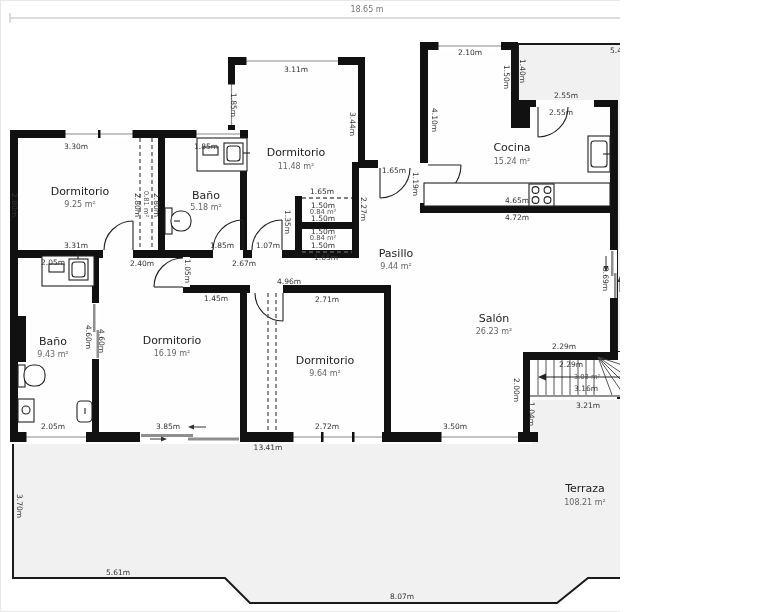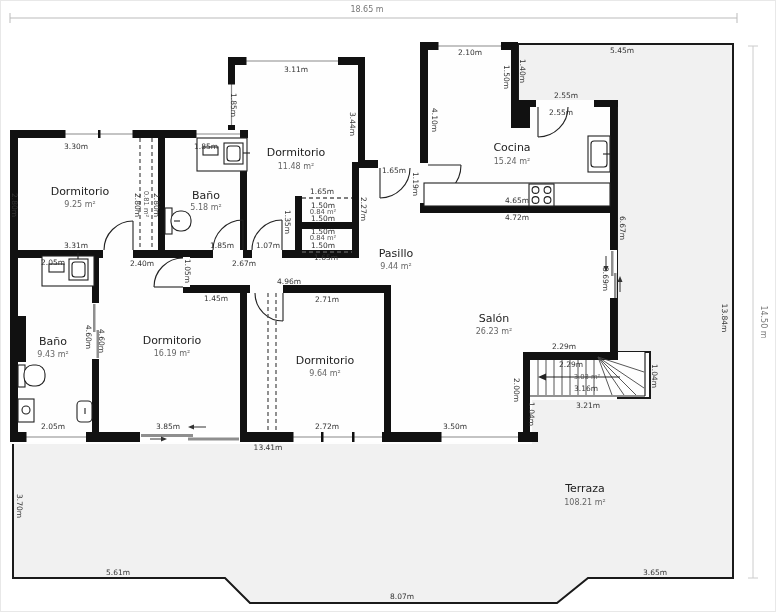--- a/index.html
+++ b/index.html
@@ -1,16 +1,16 @@
 <!DOCTYPE html>
 <html><head>
 <meta charset="utf-8">
 <style>
   html,body{margin:0;padding:0;background:#fff;}
-  .canvas{width:776px;height:612px;position:relative;background:#eab308;overflow:hidden;}
+  .canvas{width:620px;height:612px;position:relative;background:#eab308;overflow:hidden;}
   svg{display:block;}
   text{font-family:"DejaVu Sans","Liberation Sans",sans-serif;}
   .d{font-size:7.5px;fill:#333;text-anchor:middle;dominant-baseline:middle;}
   .da{font-size:6.8px;fill:#555;text-anchor:middle;dominant-baseline:middle;}
   .rn{font-size:11px;fill:#222;text-anchor:middle;dominant-baseline:middle;}
   .ra{font-size:8px;fill:#666;text-anchor:middle;dominant-baseline:middle;}
   .rl{font-size:8px;fill:#777;text-anchor:middle;dominant-baseline:middle;}
   .wall{fill:#111;}
   .floor{fill:#fefefe;}
   .thin{stroke:#222;stroke-width:1.2;fill:none;}

